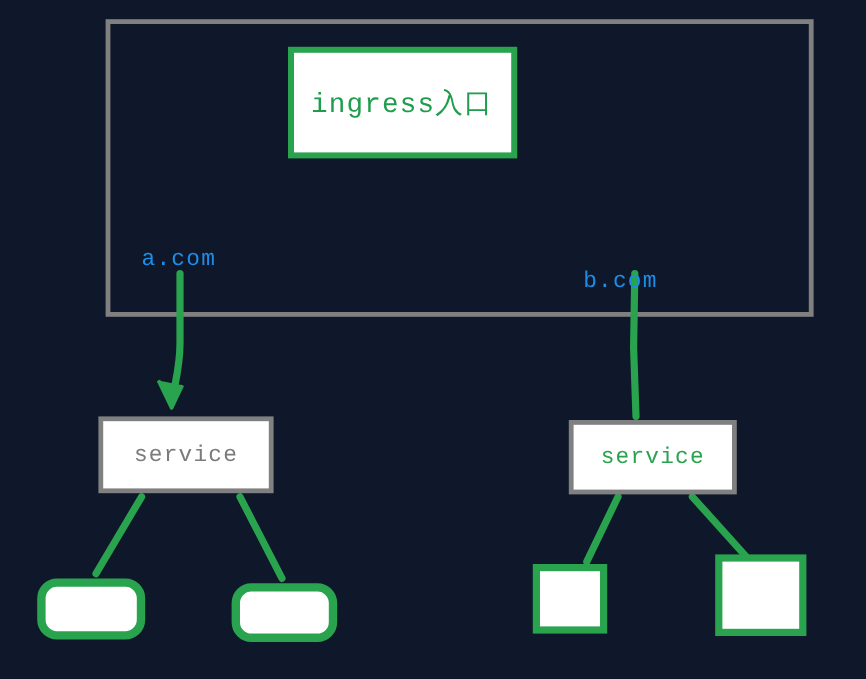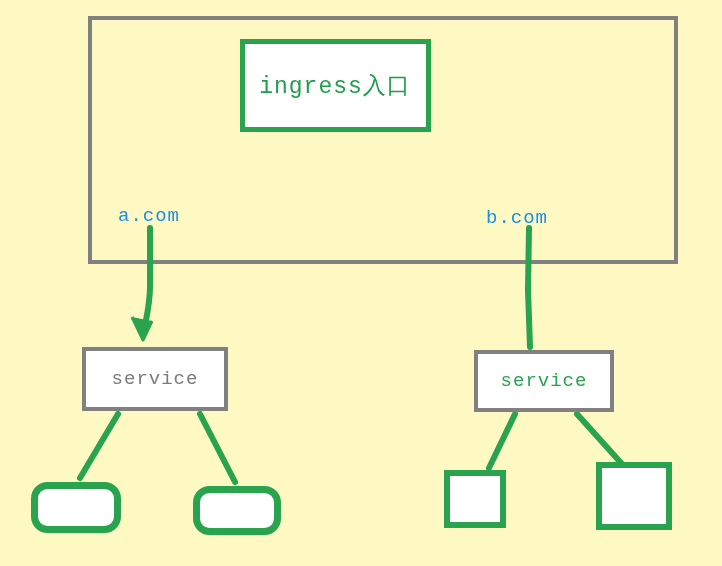--- a/index.html
+++ b/index.html
@@ -7,21 +7,21 @@
     padding: 0;
     background: #ffffff;
   }
   body {
     font-family: "Liberation Mono", "DejaVu Sans Mono", monospace;
   }
   #canvas {
     position: relative;
     width: 722px;
     height: 566px;
-    background: #fef9c3;
+    background: #0f172a;
     overflow: hidden;
   }
   #svg-layer {
     position: absolute;
     left: 0;
     top: 0;
     width: 722px;
     height: 566px;
   }
   .node-label {
@@ -83,19 +83,19 @@
     <rect x="196.5" y="489.5" width="81" height="42" rx="13" ry="13" fill="#ffffff" stroke="#2aa34f" stroke-width="7"></rect>
 
     <rect x="447" y="473" width="56" height="52" fill="#ffffff" stroke="#2aa34f" stroke-width="6"></rect>
     <rect x="599" y="465" width="70" height="62" fill="#ffffff" stroke="#2aa34f" stroke-width="6"></rect>
   </svg>
 
   <div class="node-label lbl-ingress" style="left:242px; top:41px; width:186px; height:88px;">ingress入口</div>
 
   <div class="node-label lbl-domain" style="left:118px; top:204px; width:100px; height:24px; justify-content:flex-start;">a.com</div>
 
-  <div class="node-label lbl-domain" style="left:486px; top:206px; width:100px; height:24px; justify-content:flex-start;text-align:right;">b.com</div>
+  <div class="node-label lbl-domain" style="left:486px; top:222px; width:100px; height:24px; justify-content:flex-start;text-align:right;">b.com</div>
 
   <div class="node-label lbl-service-gray" style="left:84px; top:349px; width:142px; height:60px;">service</div>
 
   <div class="node-label lbl-service-green" style="left:476px; top:352px; width:136px; height:58px;">service</div>
 
 </div>
 
 </body></html>

